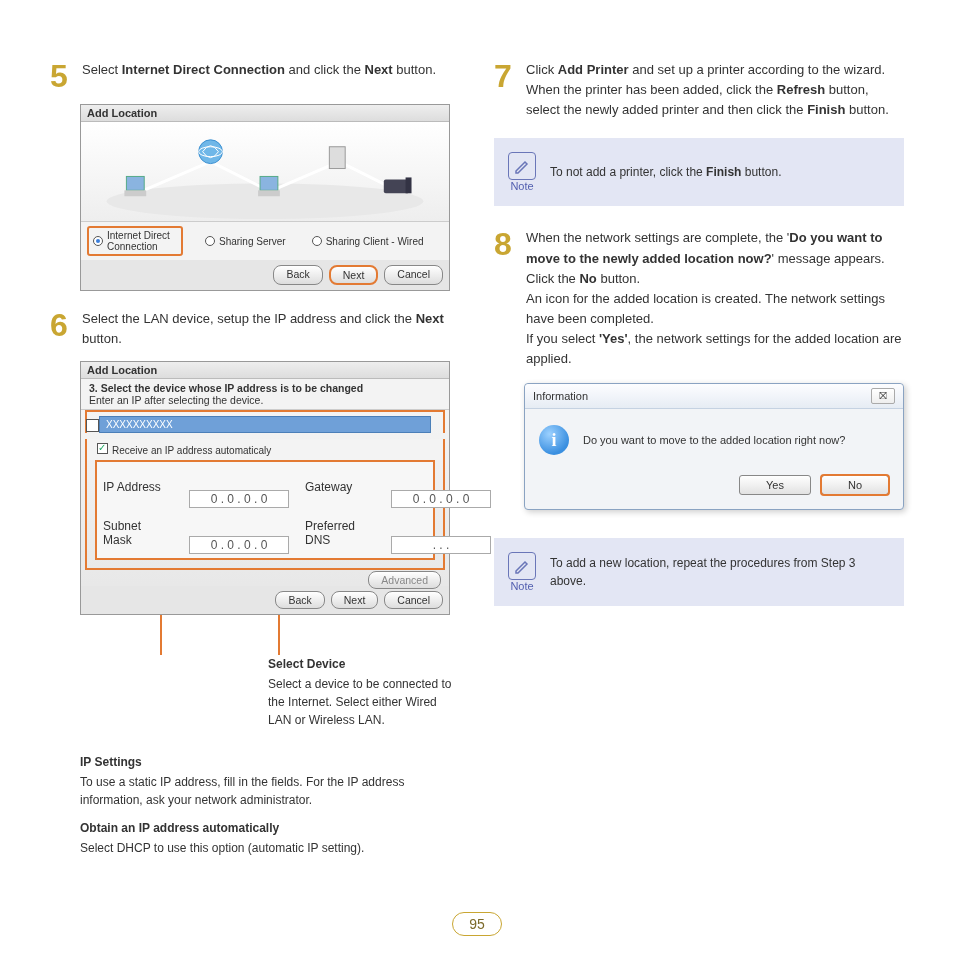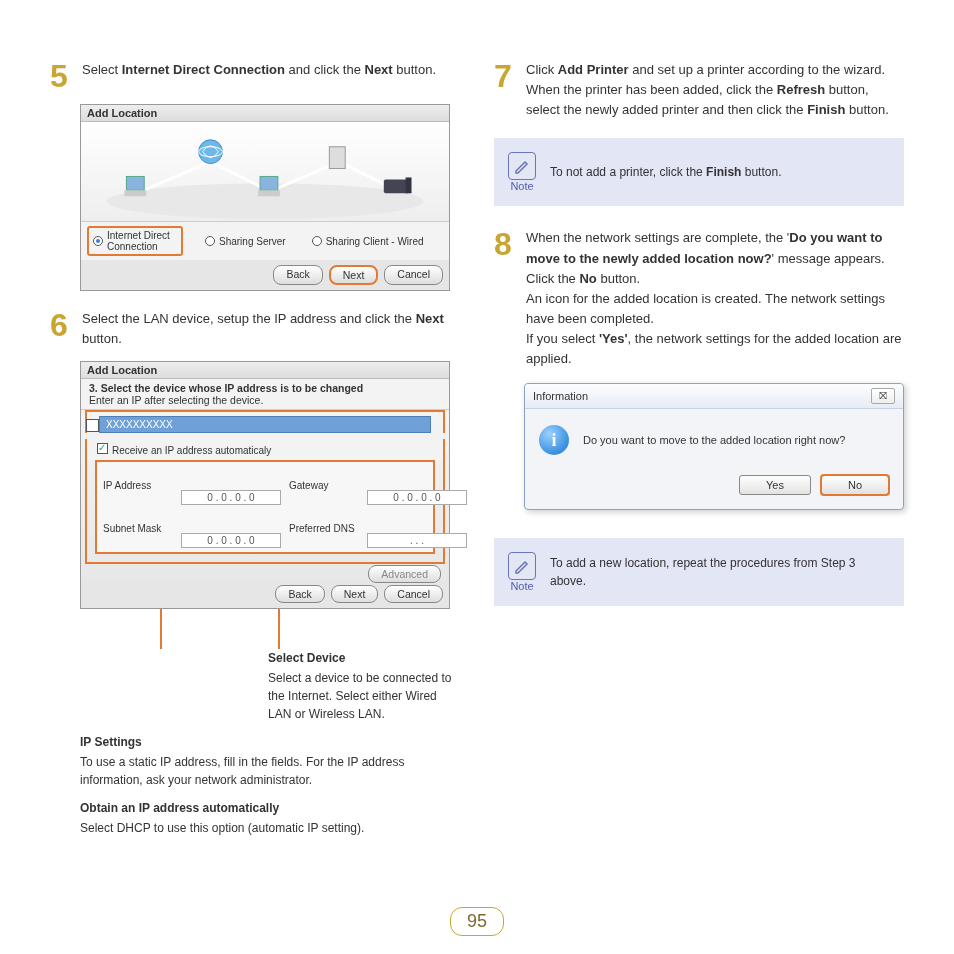--- a/index.html
+++ b/index.html
@@ -146,22 +146,22 @@
   }
   .ip-block {
     margin: 0 8px 6px 8px;
     border: 2px solid #e37a33;
     padding: 4px 6px;
     background:#f7f7f7;
   }
   .ip-grid {
     display: grid;
     grid-template-columns: 70px 100px 70px 100px;
-    gap: 4px 8px;
-    font-size: 10px;
+    gap: 4px 16px;
+    font-size: 12px;
     align-items: center;
   }
   .ipval {
     border: 1px solid #aaa;
     background: #fff;
     padding: 1px 4px;
     text-align: center;
     color:#555;
     margin-top:24px;
   }
@@ -265,21 +265,21 @@
   .page-num-wrap {
     position: absolute;
     bottom: 18px;
     left: 0; right: 0;
     display: flex; justify-content: center;
   }
   .page-num {
     border: 1px solid #c9a632;
     border-radius: 12px;
     padding: 3px 16px;
-    font-size: 18px;
+    font-size: 14px;
     color: #7c6a2a;
     background:#fff;
   }
 </style>
 </head>
 <body>
 
 <div class="columns">
 
   <div class="col">
@@ -392,21 +392,21 @@
       <div class="callout-split">
         <div class="c1">
           <div style="border-left:2px solid #e37a33;height:40px;margin-left:80px;margin-top:-18px;"></div>
         </div>
         <div class="c2">
           <div style="border-left:2px solid #e37a33;height:40px;margin-left:10px;margin-top:-18px;"></div>
           <div class="callout-title">Select Device</div>
           <div>Select a device to be connected to the Internet. Select either Wired LAN or Wireless LAN.</div>
         </div>
       </div>
-      <div style="margin-top:10px;">
+      <div style="margin-top:24px;">
         <div class="callout-title">IP Settings</div>
         <div>To use a static IP address, fill in the fields. For the IP address information, ask your network administrator.</div>
       </div>
     </div>
 
     <div class="callout-block" style="margin-left:30px;margin-top:8px;">
       <div class="callout-title">Obtain an IP address automatically</div>
       <div>Select DHCP to use this option (automatic IP setting).</div>
     </div>
   </div>

